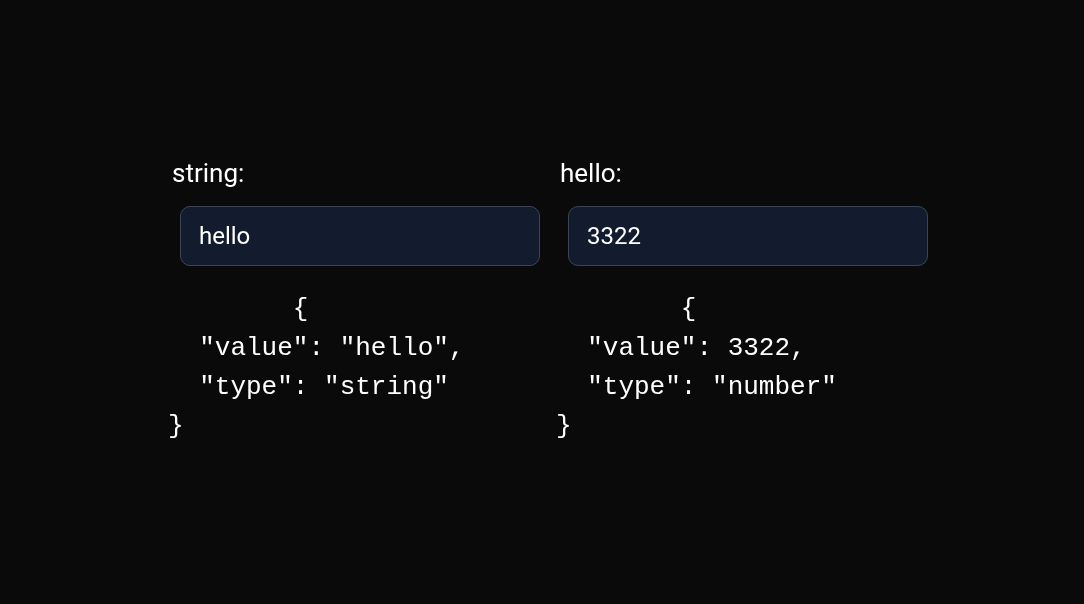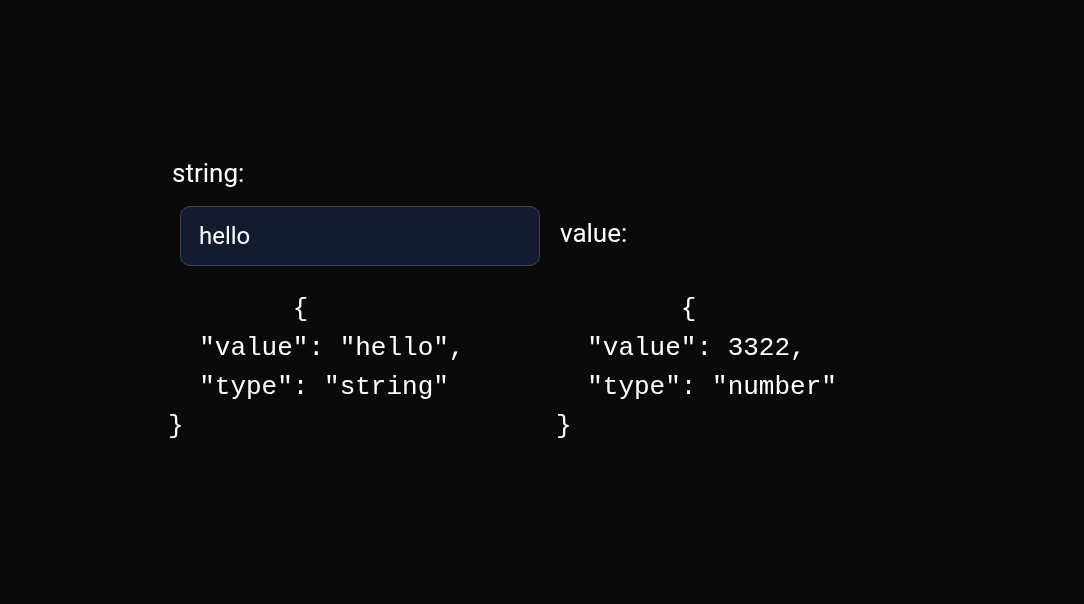--- a/index.html
+++ b/index.html
@@ -14,21 +14,20 @@
       font-family: -apple-system, BlinkMacSystemFont, "Segoe UI", Roboto, Helvetica, Arial, sans-serif;
       color: #ffffff;
       display: flex;
       align-items: center;
       justify-content: center;
     }
     .container {
       display: flex;
       gap: 28px;
       padding: 0 40px;
-      align-items: flex-end;
     }
     .column {
       display: flex;
       flex-direction: column;
       width: 360px;
     }
     .label {
       font-size: 26px;
       font-weight: 400;
       color: #ffffff;
@@ -66,19 +65,20 @@
 <div class="container">
   <div class="column">
     <div class="label">string:</div>
     <input type="text" class="input" value="hello" style="">
     <div class="output">        {
   "value": "hello",
   "type": "string"
 }</div>
   </div>
   <div class="column">
-    <div class="label">value:</div>
+    <div class="label">hello:</div>
+    <input type="text" class="input" value="3322" style="">
     <div class="output">        {
   "value": 3322,
   "type": "number"
 }</div>
   </div>
 </div>
 
 </body></html>

